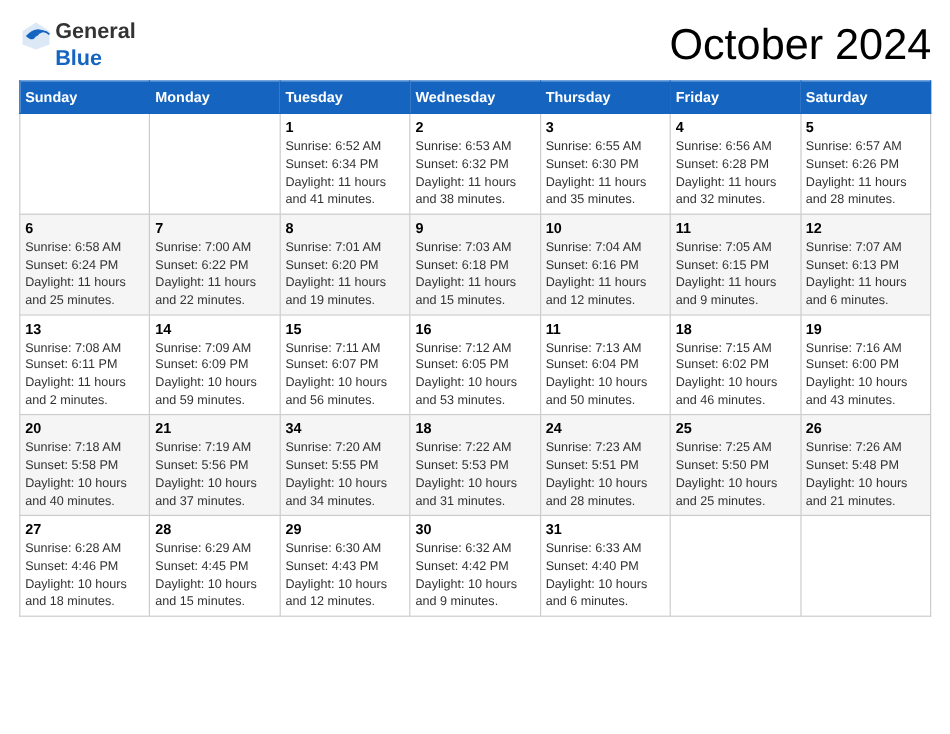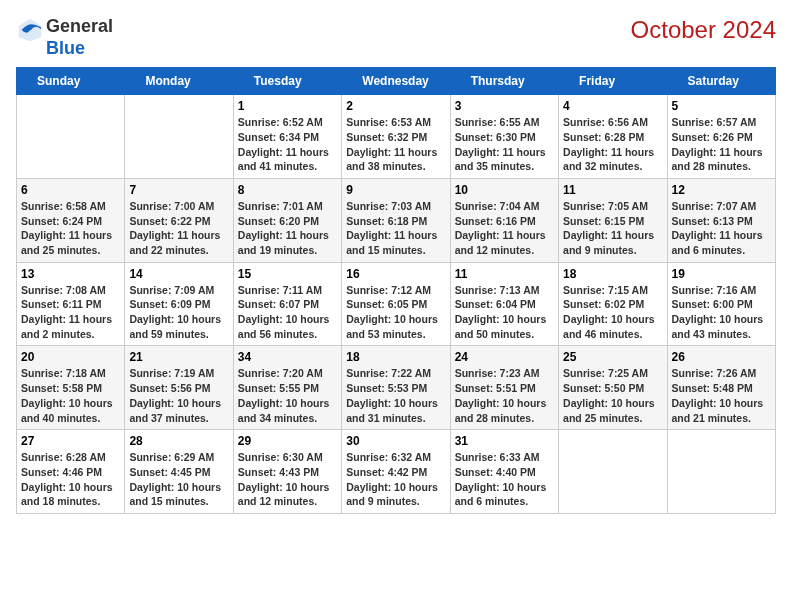--- a/index.html
+++ b/index.html
@@ -29,37 +29,37 @@
     .logo-general { color: #333; }
     .logo-blue { color: #1565c0; }
     .logo-icon {
       width: 28px;
       height: 28px;
     }
     .title-block {
       text-align: right;
     }
     .month-title {
-      font-size: 24px;
-      color: #b91c1c;
+      font-size: 36px;
+      color: #000000;
       font-weight: normal;
     }
     .location {
       font-size: 16px;
       color: #555;
     }
     table {
       width: 100%;
       border-collapse: collapse;
       font-size: 11px;
     }
     thead tr th {
       background-color: #1565c0;
       color: #fff;
-      padding: 6px 20px;
+      padding: 6px 4px;
       text-align: left;
       font-size: 12px;
       border: 1px solid #1565c0;
     }
     tbody tr td {
       border: 1px solid #ccc;
       vertical-align: top;
       padding: 4px;
       min-height: 80px;
       width: 14.28%;
@@ -73,21 +73,20 @@
     .day-number {
       font-weight: bold;
       font-size: 12px;
       display: block;
       margin-bottom: 2px;
     }
     .day-info {
       font-size: 10.5px;
       color: #333;
       line-height: 1.4;
-      font-weight: bold;
     }
     .empty-cell {
       background-color: #fff;
     }
   </style>
 </head>
 <body>
 
 <div class="header">
   <div class="logo">

